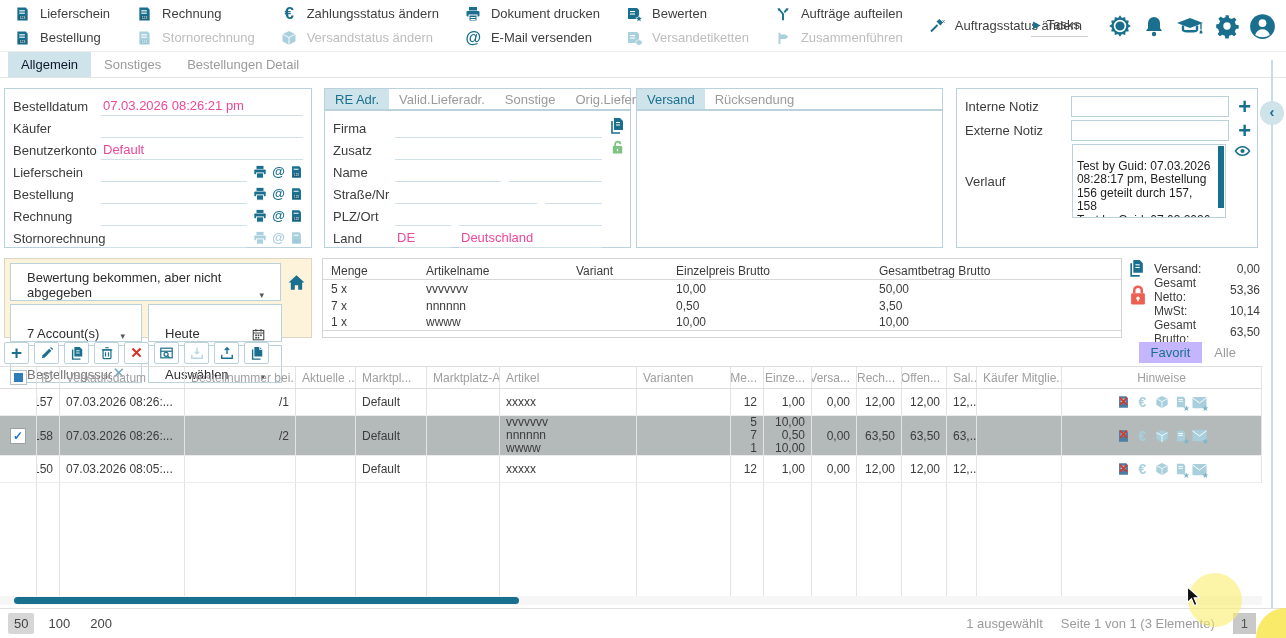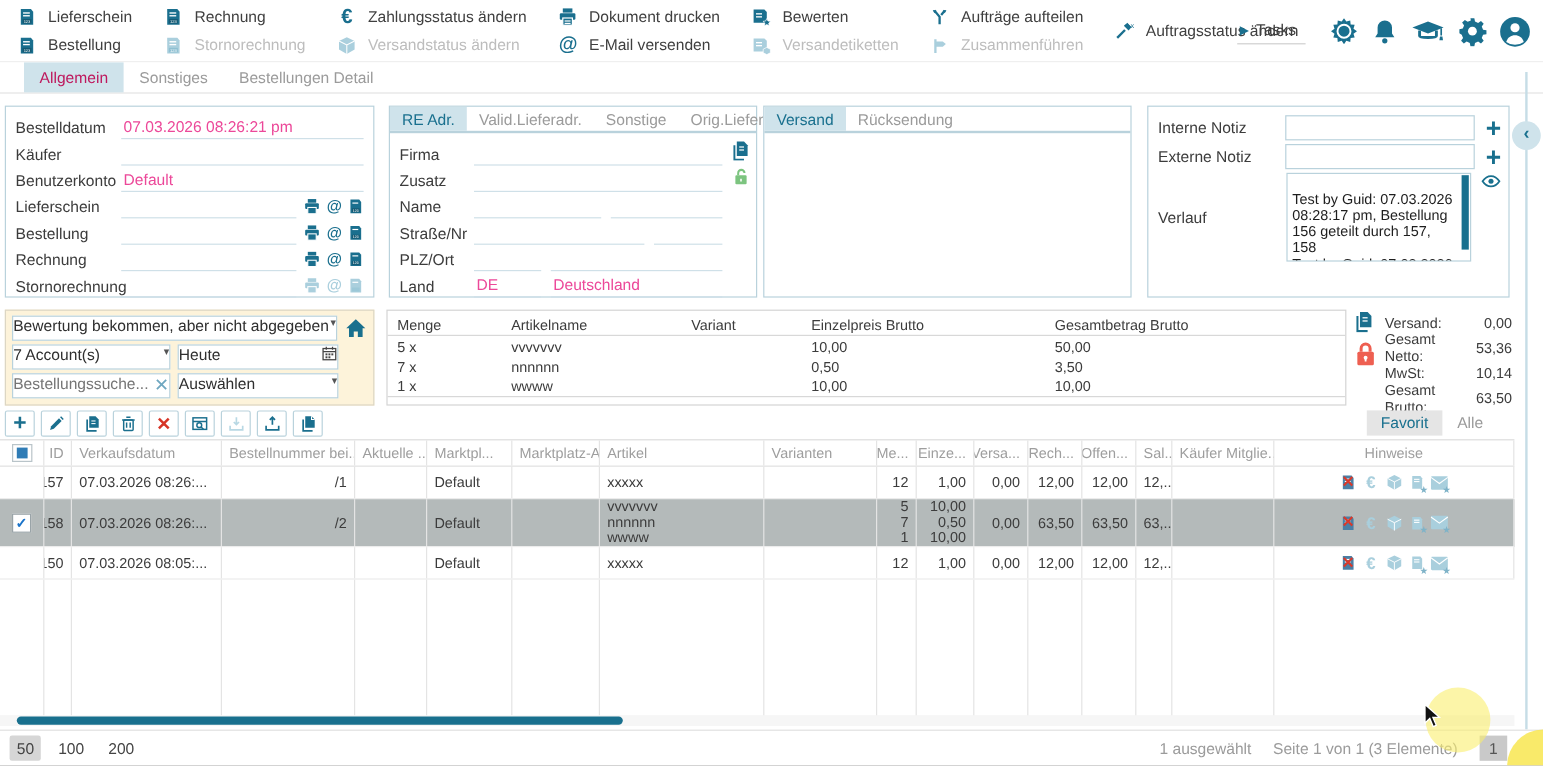--- a/index.html
+++ b/index.html
@@ -21,21 +21,21 @@
   .tb-right { position:absolute; right:10px; top:0; height:52px; display:flex; align-items:center; gap:9px; }
   .tasks { display:flex; align-items:center; gap:6px; color:#3f3f3f; border-bottom:1px solid #cfcfcf;
            padding:2px 8px 4px 2px; margin-right:10px; cursor:pointer; }
   .tasks .tri { color:#1a6f8e; font-size:10px; }
   .top-ic { color:#1a6f8e; cursor:pointer; }
 
   
   .main-tabs { position:absolute; top:52px; left:0; width:1286px; height:26px; display:flex;
                padding-left:8px; border-bottom:1px solid #e3e3e3; background:#fff; }
   .mtab { padding:0 13px; line-height:25px; font-size:13px; color:#9b9b9b; cursor:pointer; }
-  .mtab.active { background:#cfe3eb; color:#be185d;margin-left:12px; }
+  .mtab.active { background:#cfe3eb; color:#0f172a; }
 
   
   .panel { position:absolute; border:1px solid #b9d2dc; background:#fff; }
   .p-row { display:flex; align-items:center; height:22px; }
   .p-lbl { font-size:13px; color:#3c3c3c; flex:none; }
   .ul-field { flex:1; border-bottom:1px solid #cfe0e8; height:19px; font-size:13px; color:#ec4899;
               padding:1px 2px 0 2px; white-space:nowrap; overflow:hidden; }
   .mini-ics { display:flex; gap:5px; margin-left:6px; }
   .mini-ics .ic { color:#1a6f8e; cursor:pointer; }
   .mini-ics.disabled .ic { color:#aacfdd; }
@@ -55,22 +55,22 @@
   .verlauf-sb { position:absolute; right:1px; top:1px; width:6px; height:62px; background:#19708e; }
 
   
   .v-line { position:absolute; left:1271px; top:60px; width:2px; height:548px; background:#c6dde6; }
   .collapse-btn { position:absolute; left:1260px; top:101px; width:24px; height:24px; border-radius:50%;
                   background:#cfe3eb; color:#19708e; font-size:15px; font-weight:bold; text-align:center;
                   line-height:22px; cursor:pointer; }
 
   
   .filter { background:#fdf3da; border:1px solid #dcd6c4; padding:4px 5px; }
-  .sel, .txt-field { background:#fff; border:1px solid #b9d2dc; height:21px; display:flex; align-items:flex-start;
-         font-size:13px; padding:0 0; color:#2e2e2e; }
+  .sel, .txt-field { background:#fff; border:1px solid #b9d2dc; height:38px; display:flex; align-items:flex-end;
+         font-size:13px; padding:0 16px; color:#2e2e2e; }
   .sel { justify-content:space-between; cursor:pointer; }
   .sel .caret { color:#555; font-size:9px; }
   .f-row { display:flex; align-items:center; margin-bottom:3px; gap:6px; }
   .search-input { border:none; outline:none; flex:1; font-size:13px; font-family:"Liberation Sans", sans-serif;
                   background:transparent; min-width:0; }
   .clear-x { color:#6fa7c0; font-size:15px; cursor:pointer; }
 
   
   .items-panel { border:1px solid #d4d4d4; padding:3px 0 0 0; font-size:12px; }
   .it-row { display:grid; grid-template-columns:95px 150px 100px 203px 1fr; padding:0 8px; height:17px;
@@ -85,21 +85,21 @@
   .sum-lock { position:absolute; left:0; top:26px; }
 
   
   .actionbar { position:absolute; top:342px; left:4px; display:flex; gap:5px; }
   .ibtn { width:25px; height:22px; border:1px solid #b9d2dc; border-radius:2px; background:#fff;
           display:flex; align-items:center; justify-content:center; cursor:pointer; color:#1a6f8e; }
   .ibtn.disabled { color:#b8d8e4; }
   .ibtn .red { color:#d63426; font-weight:bold; font-size:15px; }
   .view-toggle { position:absolute; top:342px; right:38px; display:flex; }
   .vt { padding:3px 12px; font-size:13px; color:#9b9b9b; cursor:pointer; }
-  .vt.active { background:#e5e5e5; color:#19708e;text-align:right; }
+  .vt.active { background:#c4b5fd; color:#19708e;text-align:right; }
 
   
   .mt { position:absolute; top:366px; left:0; width:1262px; border-top:1px solid #dcdcdc; font-size:12px; }
   .mt-row { display:grid;
     grid-template-columns:37px 23px 125px 111px 60px 71px 73px 137px 94px 33px 48px 45px 45px 45px 30px 85px 1fr; }
   .mt-c { border-right:1px solid #e4e4e4; padding:0 6px; display:flex; align-items:center; overflow:hidden;
           white-space:nowrap; }
   .mt-c.num { justify-content:flex-end; }
   .mt-c.ctr { justify-content:center; }
   .mt-head .mt-c { color:#9e9e9e; height:21px; }

